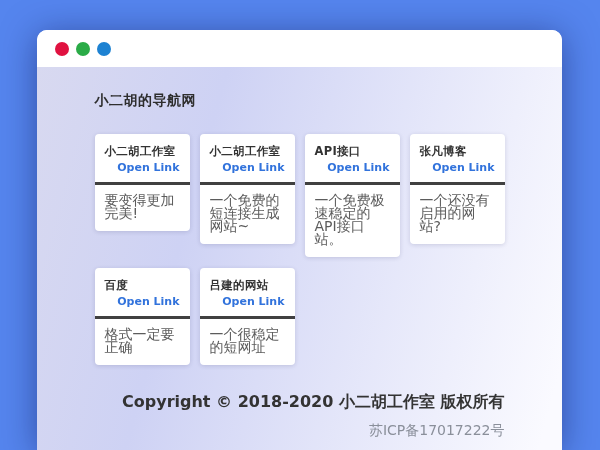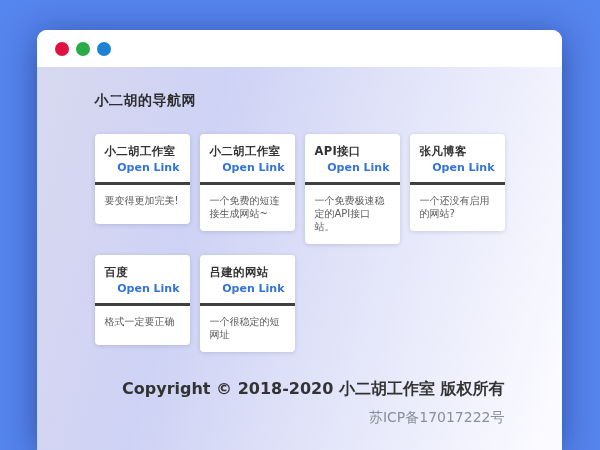--- a/index.html
+++ b/index.html
@@ -52,21 +52,21 @@
     line-height:14px; letter-spacing:0.3px;
   }
   .open-link {
     margin-left:auto;
     font-size:11px; font-weight:bold; color:#3273dc;
     text-decoration:none; line-height:13px; padding-top:3px;
     cursor:pointer;
   }
   .card-body {
     padding:9px 10px 11px;
-    font-size:10px; color:#5c5c5c; line-height:13px;
+    font-size:14px; color:#5c5c5c; line-height:13px;
     min-height:39px;
   }
   .footer { text-align:right; margin-top:27px; }
   .copyright { font-size:16px; font-weight:bold; color:#333; }
   .icp { font-size:14px; color:#8a8f9a; margin-top:9px; }
 </style>
 </head>
 <body>
 
 <div class="browser-window">

